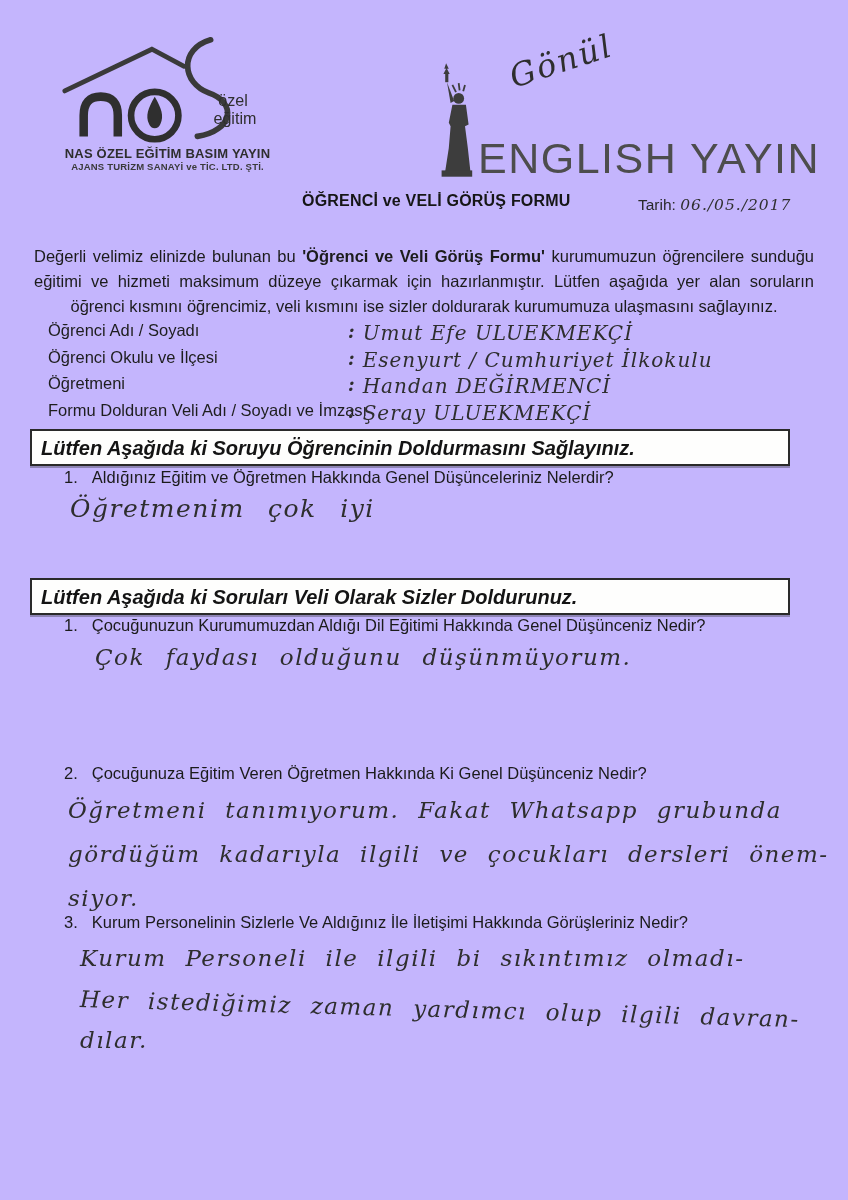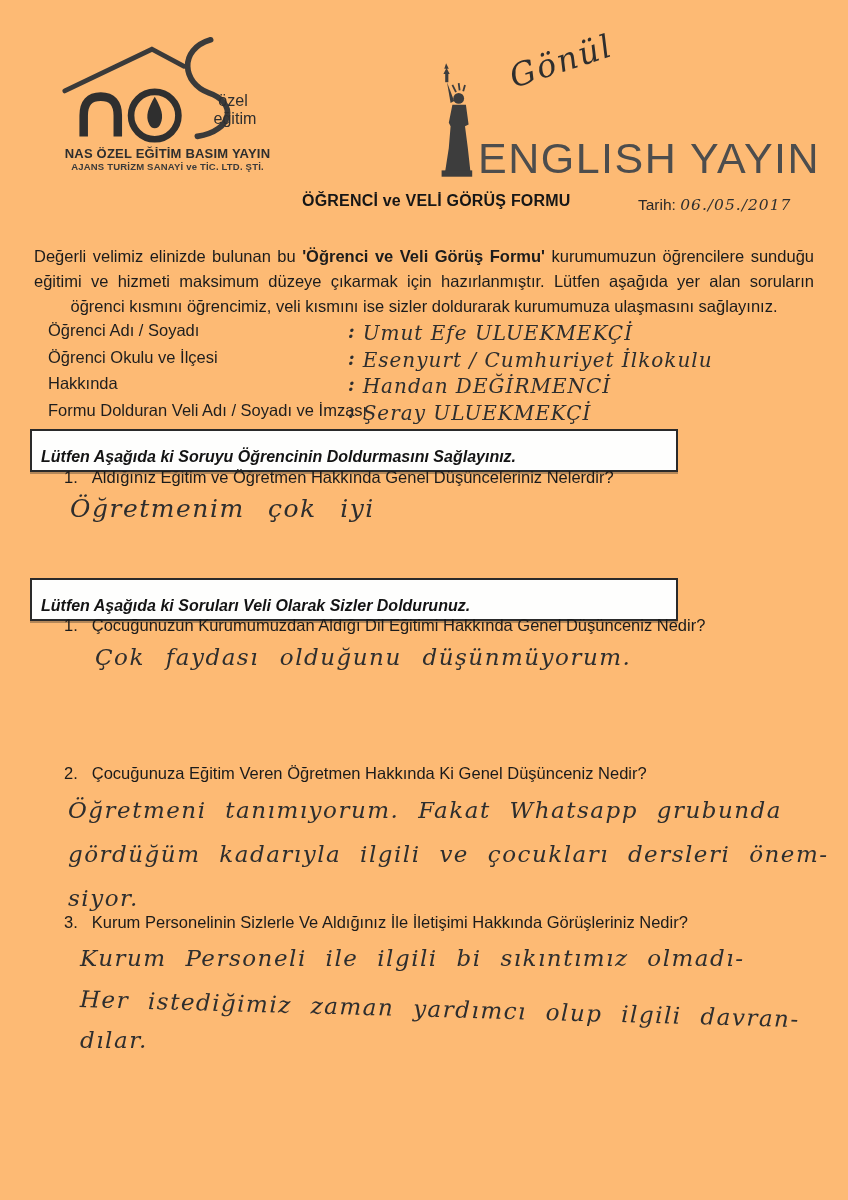--- a/index.html
+++ b/index.html
@@ -2,21 +2,21 @@
 <html><head>
 <meta charset="utf-8">
 <style>
   * { margin: 0; padding: 0; box-sizing: border-box; }
   html, body { background: #e8e8e8; }
   body { font-family: "Liberation Sans", sans-serif; }
   .page {
     position: relative;
     width: 848px; height: 1200px;
     margin: 0 auto;
-    background: #fdba74;
+    background: #c4b5fd;
     color: #1f1f1f;
     overflow: hidden;
   }
 
   
   .nas-logo { position: absolute; left: 50px; top: 36px; width: 235px; text-align: center; }
   .nas-logo svg { display: block; margin: 0 auto; }
   .nas-company-1 { font-size: 13px; font-weight: bold; color: #2e2e2e; letter-spacing: 0.2px; margin-top: 2px; white-space: nowrap; }
   .nas-company-2 { font-size: 9.5px; font-weight: bold; color: #3a3a3a; letter-spacing: 0.2px; white-space: nowrap; }
 
@@ -49,25 +49,25 @@
   
   .fields { position: absolute; left: 48px; top: 321px; width: 772px; }
   .field-row { display: flex; align-items: flex-start; height: 26.5px; }
   .field-label { width: 300px; font-size: 16.5px; color: #1e1e1e; white-space: nowrap; }
   .field-sep { font-size: 18px; color: #2b2b2b; margin-right: 8px; font-weight: bold; }
   .hand { font-family: "DejaVu Serif", cursive; font-style: italic; color: #2e2e2e; }
   .field-value { font-size: 20px; letter-spacing: 1px; white-space: nowrap; line-height: 24px; }
 
   
   .section-box {
-    position: absolute; left: 30px; width: 648px;
+    position: absolute; left: 30px; width: 760px;
     border: 2px solid #2a2a2a;
     box-shadow: 0 2px 0 rgba(40,40,40,0.35);
-    padding: 17px 9px 4px 9px;
-    font-size: 16px; font-weight: bold; font-style: italic;
+    padding: 6px 9px 4px 9px;
+    font-size: 20px; font-weight: bold; font-style: italic;
     color: #141414; background: #fefefd; white-space: nowrap;
   }
 
   
   .question { position: absolute; left: 64px; font-size: 16.5px; color: #1b1b1b; white-space: nowrap; }
   .q-num { display: inline-block; margin-right: 14px; }
 
   
   .answer { position: absolute; }
   .answer .line { display: block; white-space: nowrap; letter-spacing: 1.5px; }
@@ -138,21 +138,21 @@
       <span class="field-label">Öğrenci Adı / Soyadı</span>
       <span class="field-sep hand">:</span>
       <span class="field-value hand">Umut Efe ULUEKMEKÇİ</span>
     </div>
     <div class="field-row">
       <span class="field-label">Öğrenci Okulu ve İlçesi</span>
       <span class="field-sep hand">:</span>
       <span class="field-value hand">Esenyurt / Cumhuriyet İlkokulu</span>
     </div>
     <div class="field-row">
-      <span class="field-label">Hakkında</span>
+      <span class="field-label">Öğretmeni</span>
       <span class="field-sep hand">:</span>
       <span class="field-value hand">Handan DEĞİRMENCİ</span>
     </div>
     <div class="field-row">
       <span class="field-label">Formu Dolduran Veli Adı / Soyadı ve İmzası</span>
       <span class="field-sep hand">:</span>
       <span class="field-value hand">Şeray ULUEKMEKÇİ</span>
     </div>
   </div>
 

